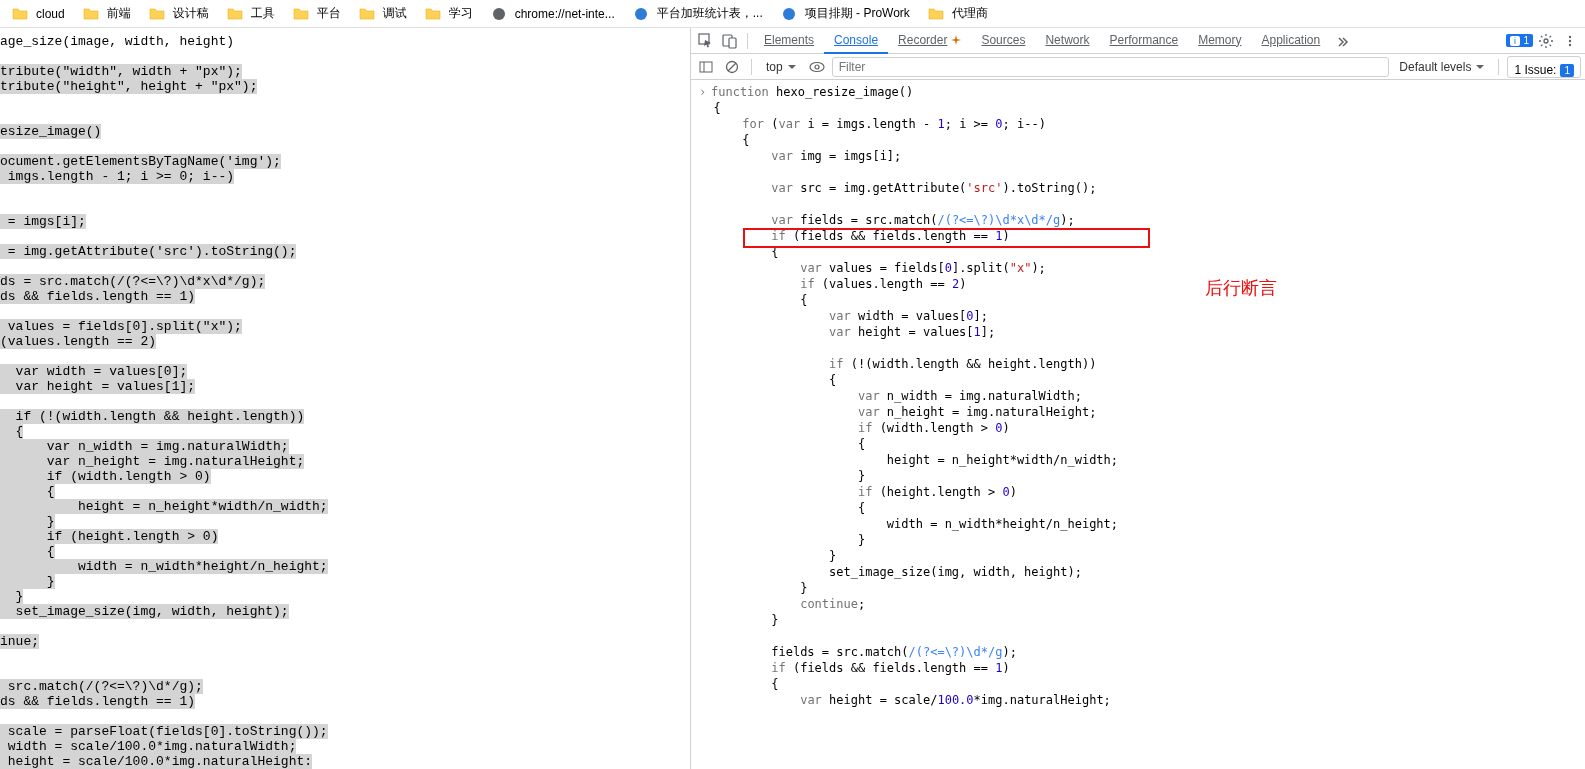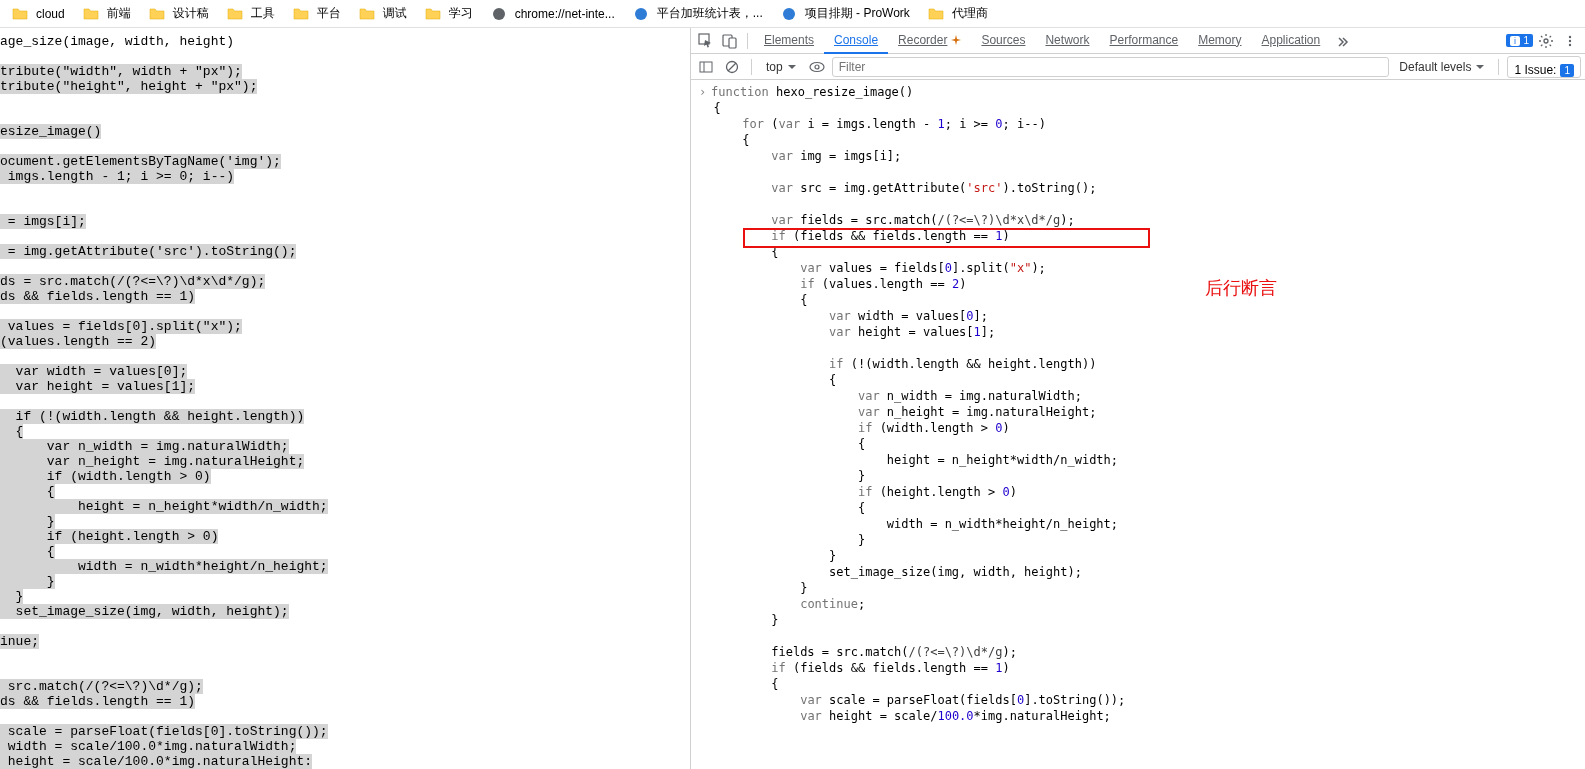--- a/index.html
+++ b/index.html
@@ -24,21 +24,21 @@
 .dt-sep { width:1px; height:16px; background:#d0d0d0; margin:0 4px; }
 .tb-btn { width:22px; height:22px; display:flex; align-items:center; justify-content:center; cursor:pointer; color:#5f6368; border-radius:2px; }
 .tb-drop { display:flex; align-items:center; gap:3px; padding:0 6px; height:22px; cursor:pointer; color:#333; border-radius:2px; }
 .filter-input { flex:1; height:20px; border:1px solid #d0d0d0; border-radius:3px; padding:0 6px; font-size:12px; outline:none; }
 .issue-btn { display:flex; align-items:flex-end; gap:4px; padding:0 6px; height:22px; border:1px solid #d0d0d0; border-radius:3px; cursor:pointer; }
 .console-body { flex:1; overflow:auto; padding:4px 0 4px 8px; font-family:Consolas,Menlo,monospace; font-size:12px; line-height:16px; position:relative; }
 .console-body .ln { white-space:pre; }
 .kw { color:#737373; }
 .str { color:#c41a16; }
 .num { color:#1c00cf; }
-.reg { color:#404040;margin-top:20px; }
+.reg { color:#3b82f6;margin-top:20px; }
 .caret { color:#888; display:inline-block; width:12px; }
 .redbox { position:absolute; border:2px solid #ea1010; }
 .anno { position:absolute; color:#ea1010; font-family:"Microsoft YaHei",sans-serif; font-size:18px;margin-left:32px; }
 svg { display:block; }
 .chev::after { content:""; display:inline-block; border:4px solid transparent; border-top-color:#5f6368; margin-left:2px; transform:translateY(2px); }
 </style>
 </head>
 <body>
 
 <div class="bookmarks" id="bmbar">
@@ -313,17 +313,16 @@
         <div class="ln">                      }</div>
         <div class="ln">                  }</div>
         <div class="ln">                  set_image_size(img, width, height);</div>
         <div class="ln">              }</div>
         <div class="ln">              <span class="kw">continue</span>;</div>
         <div class="ln">          }</div>
         <div class="ln">&nbsp;</div>
         <div class="ln">          fields = src.match(<span class="reg">/(?&lt;=\?)\d*/g</span>);</div>
         <div class="ln">          <span class="kw">if</span> (fields &amp;&amp; fields.length == <span class="num">1</span>)</div>
         <div class="ln">          {</div>
-        <div class="ln">              <span class="kw">var</span> scale = parseFloat(fields[<span class="num">0</span>].toString());</div>
         <div class="ln">              <span class="kw">var</span> height = scale/<span class="num">100.0</span>*img.naturalHeight;</div>
       </div>
   </div>
 </div>
 
 </body></html>

